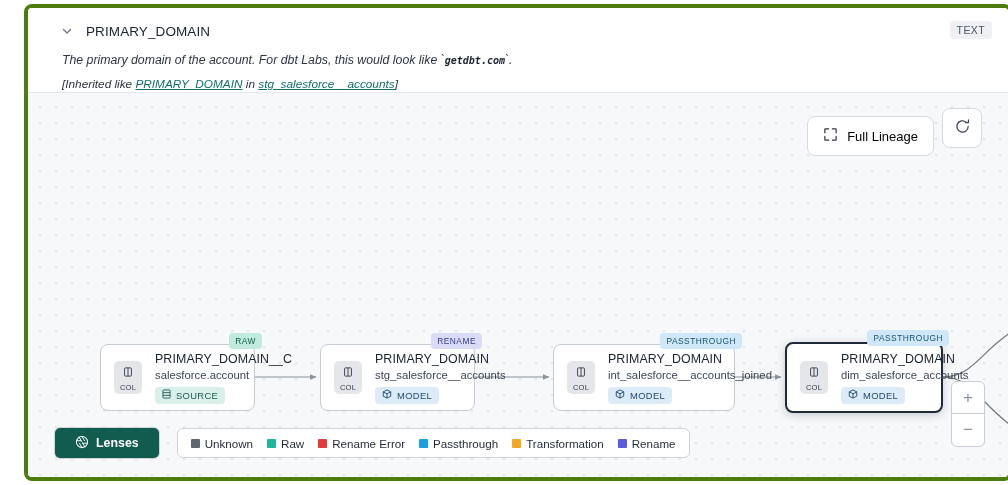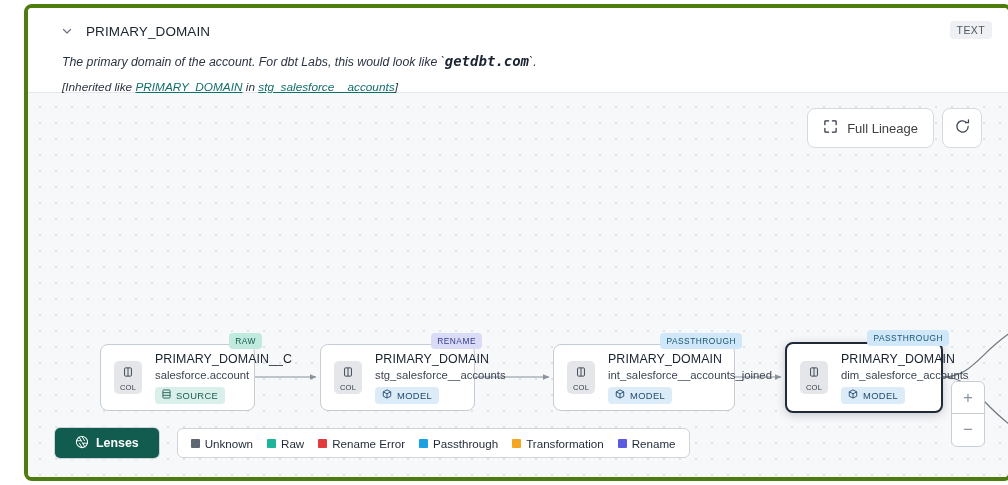--- a/index.html
+++ b/index.html
@@ -71,21 +71,21 @@
     font-size: 12.3px;
     font-style: italic;
     color: #2b3442;
     line-height: 1.25;
     white-space: nowrap;
   }
   .desc .code {
     font-family: "DejaVu Sans Mono", monospace;
     font-style: italic;
     font-weight: bold;
-    font-size: 14px;
+    font-size: 10px;
     color: #1a2330;
   }
   .inherited {
     margin-top: 9px;
     margin-left: 18px;
     font-size: 11.8px;
     font-style: italic;
     color: #2b3442;
     white-space: nowrap;
   }
@@ -115,23 +115,24 @@
     z-index: 6;
   }
   .btn-full {
     display: flex; align-items: center; gap: 9px;
     height: 40px;
     padding: 0 15px;
     background: #ffffff;
     border: 1px solid #d6dae0;
     border-radius: 8px;
     font-size: 13px;
-    color: #404040;
+    color: #000000;
     cursor: pointer;
     white-space: nowrap;
+    margin-top: 8px;
   }
   .btn-refresh {
     width: 40px; height: 40px;
     background: #ffffff;
     border: 1px solid #d6dae0;
     border-radius: 8px;
     display: flex; align-items: center; justify-content: center;
     cursor: pointer;
   }
 

